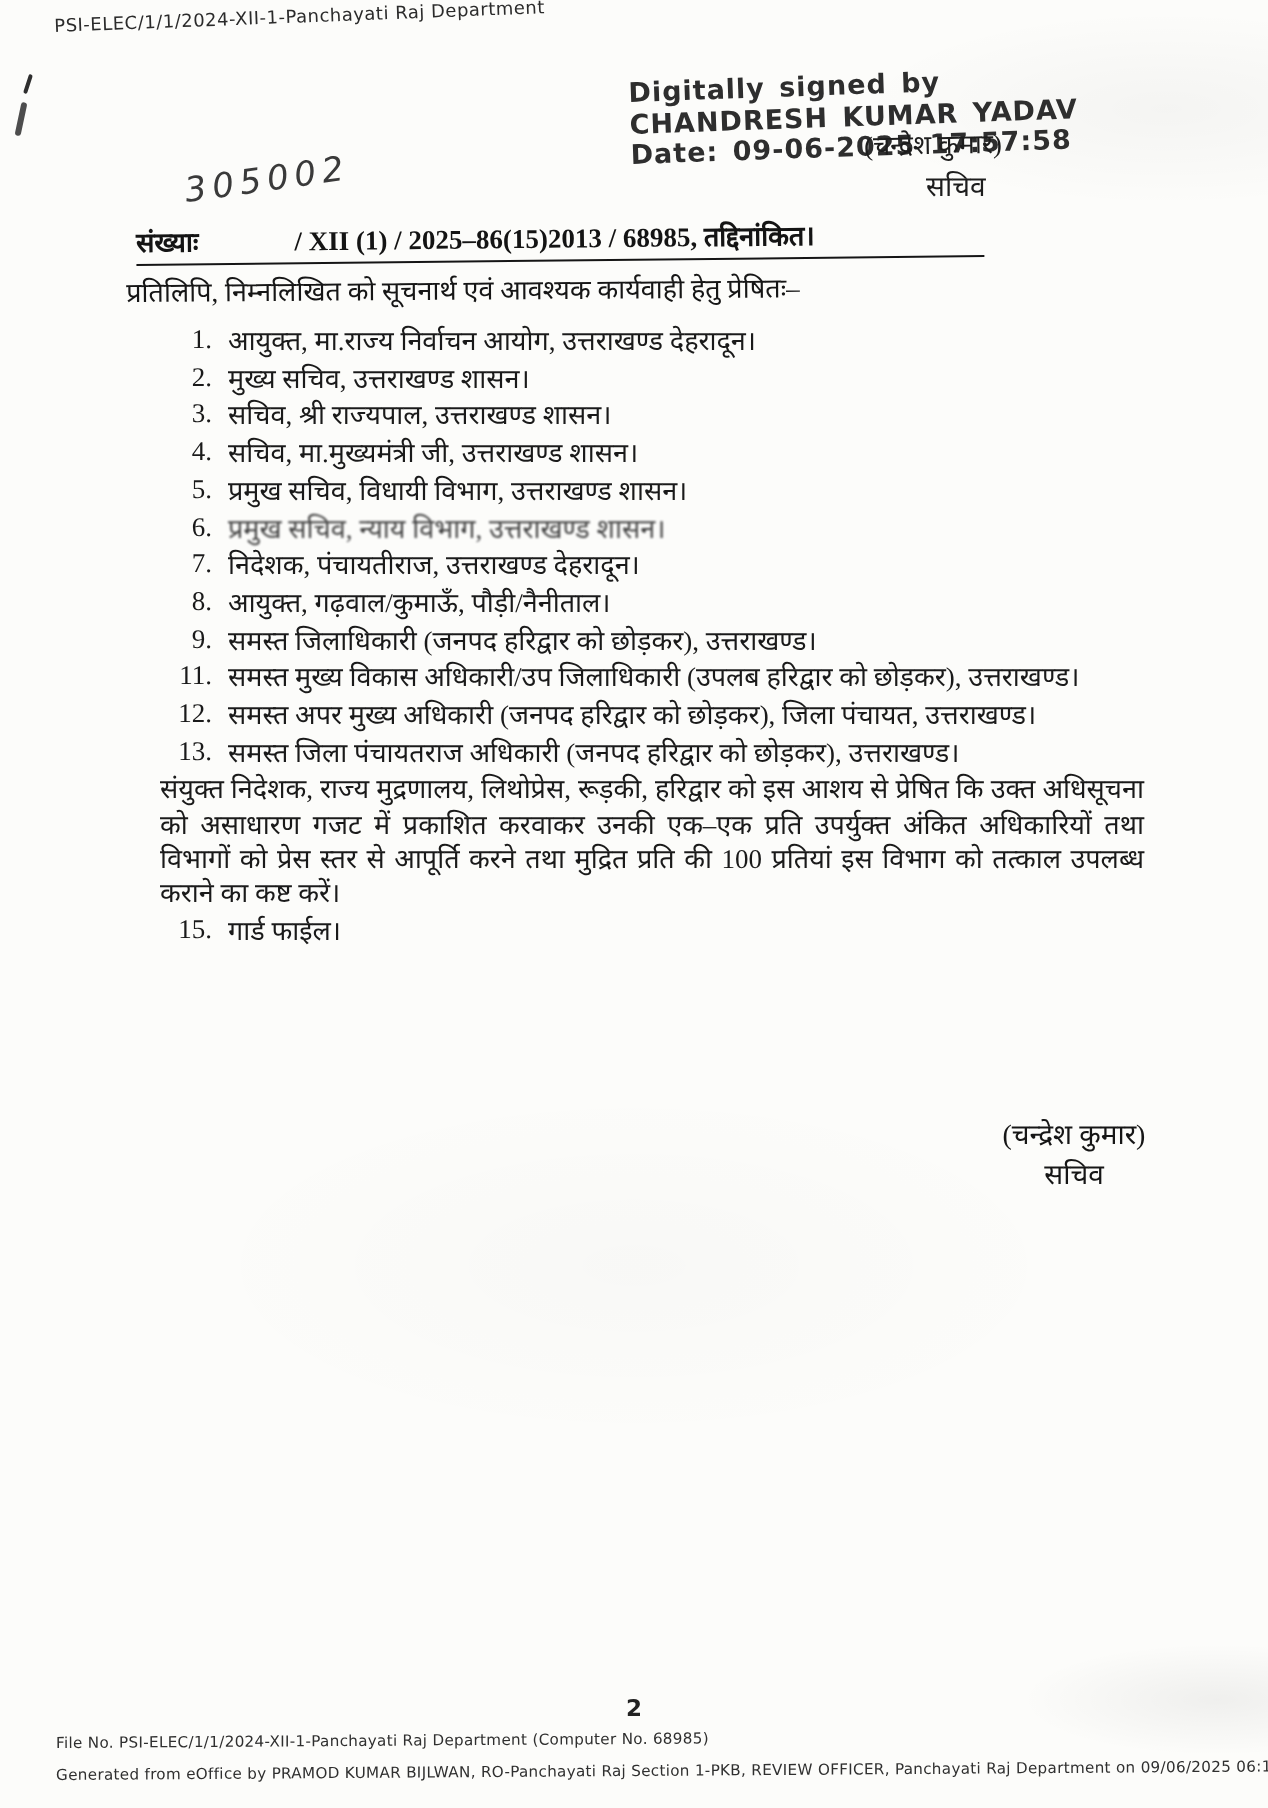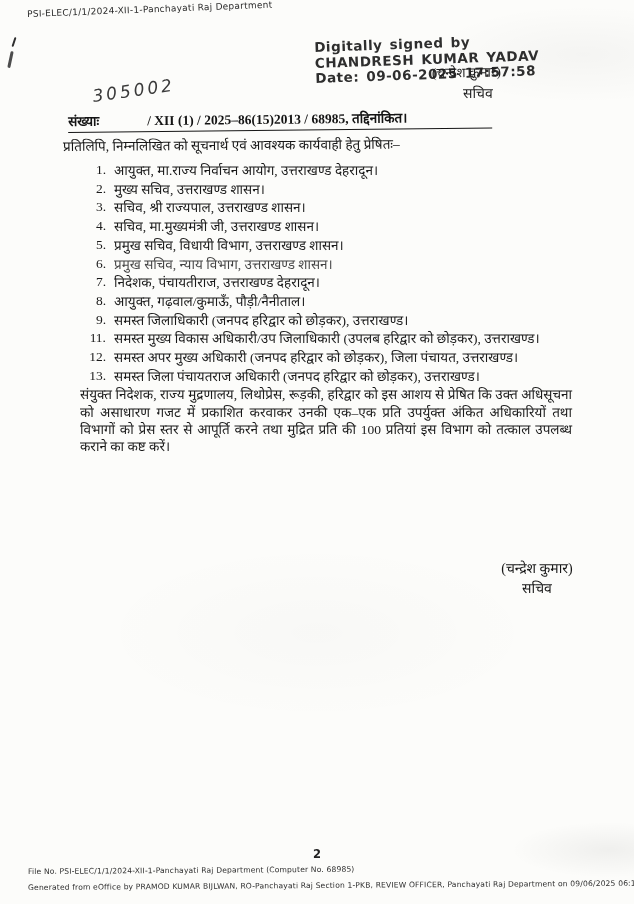--- a/index.html
+++ b/index.html
@@ -168,20 +168,24 @@
       <span class="num">12.</span>
       <span class="txt">समस्त अपर मुख्य अधिकारी (जनपद हरिद्वार को छोड़कर), जिला पंचायत, उत्तराखण्ड।</span>
     </div>
     <div class="dist-item">
       <span class="num">13.</span>
       <span class="txt">समस्त जिला पंचायतराज अधिकारी (जनपद हरिद्वार को छोड़कर), उत्तराखण्ड।</span>
     </div>
     <div class="dist-item">
       <span class="txt">संयुक्त निदेशक, राज्य मुद्रणालय, लिथोप्रेस, रूड़की, हरिद्वार को इस आशय से प्रेषित कि उक्त अधिसूचना को असाधारण गजट में प्रकाशित करवाकर उनकी एक–एक प्रति उपर्युक्त अंकित अधिकारियों तथा विभागों को प्रेस स्तर से आपूर्ति करने तथा मुद्रित प्रति की 100 प्रतियां इस विभाग को तत्काल उपलब्ध कराने का कष्ट करें।</span>
     </div>
+    <div class="dist-item">
+      <span class="num">15.</span>
+      <span class="txt">गार्ड फाईल।</span>
+    </div>
   </div>
 
   <div class="sign-block">
     <div>(चन्द्रेश कुमार)</div>
     <div>सचिव</div>
   </div>
 
   <div class="page-num">2</div>
 
   <div class="footer f1">File No. PSI-ELEC/1/1/2024-XII-1-Panchayati Raj Department (Computer No. 68985)</div>

